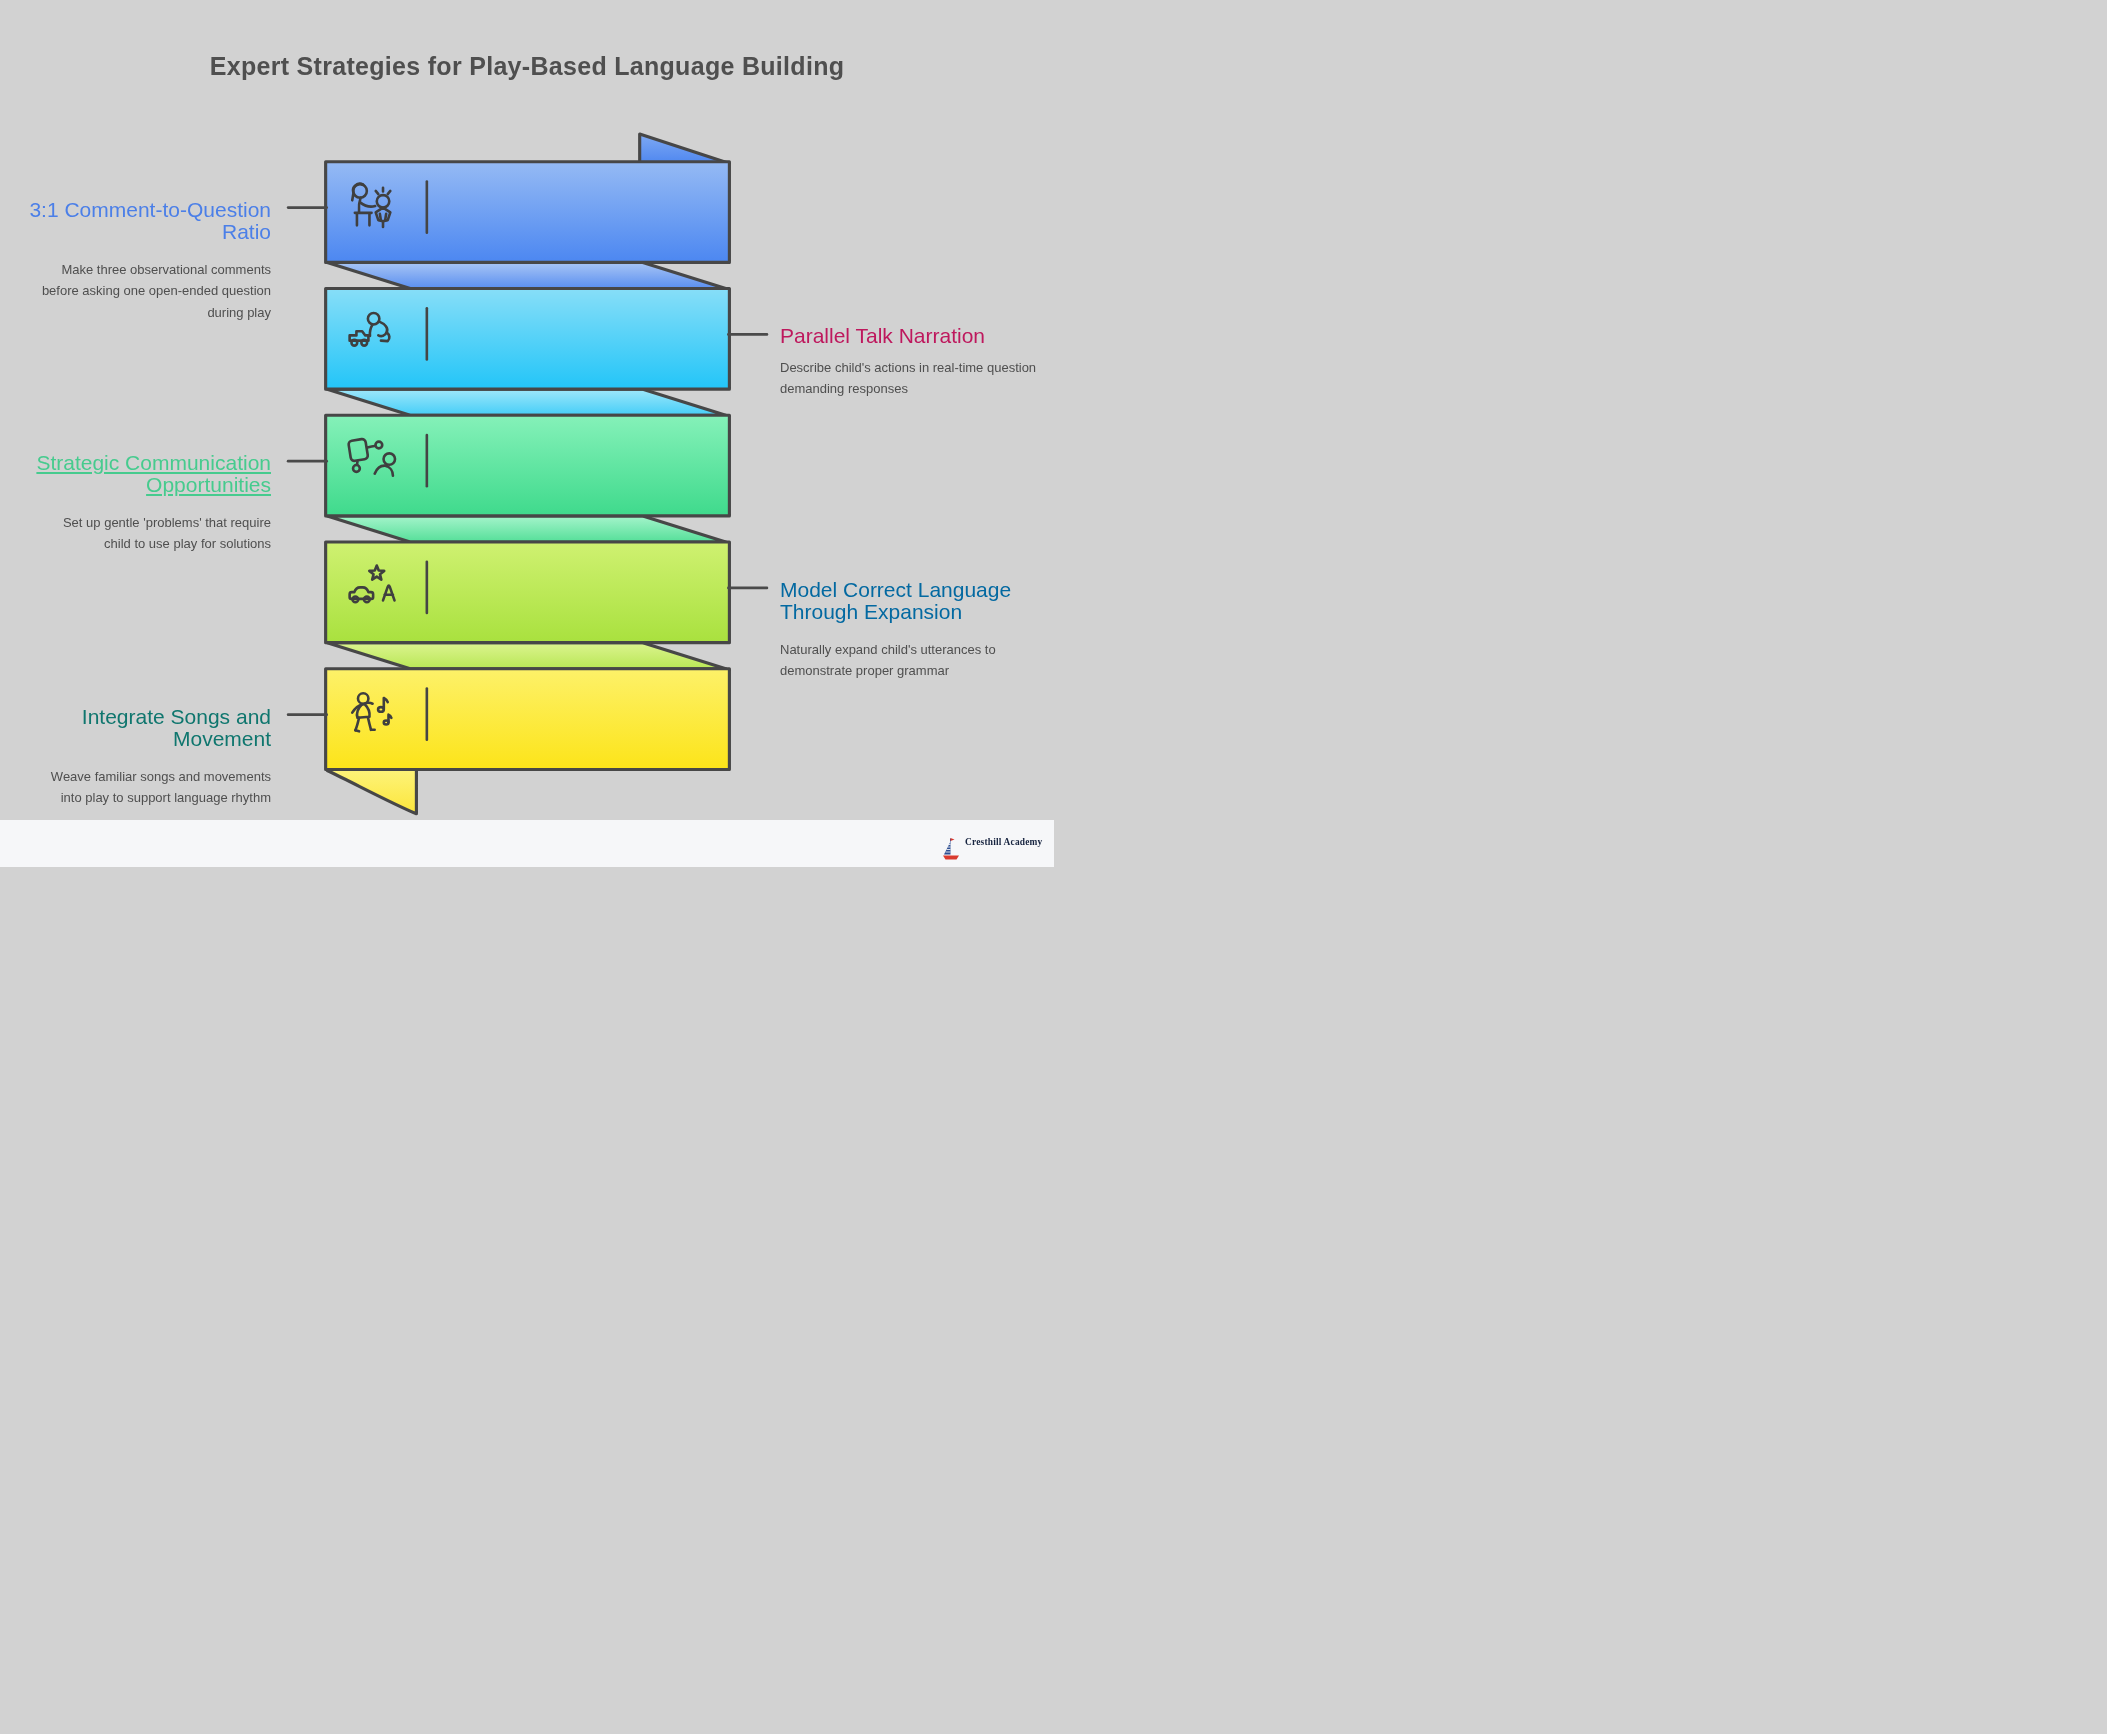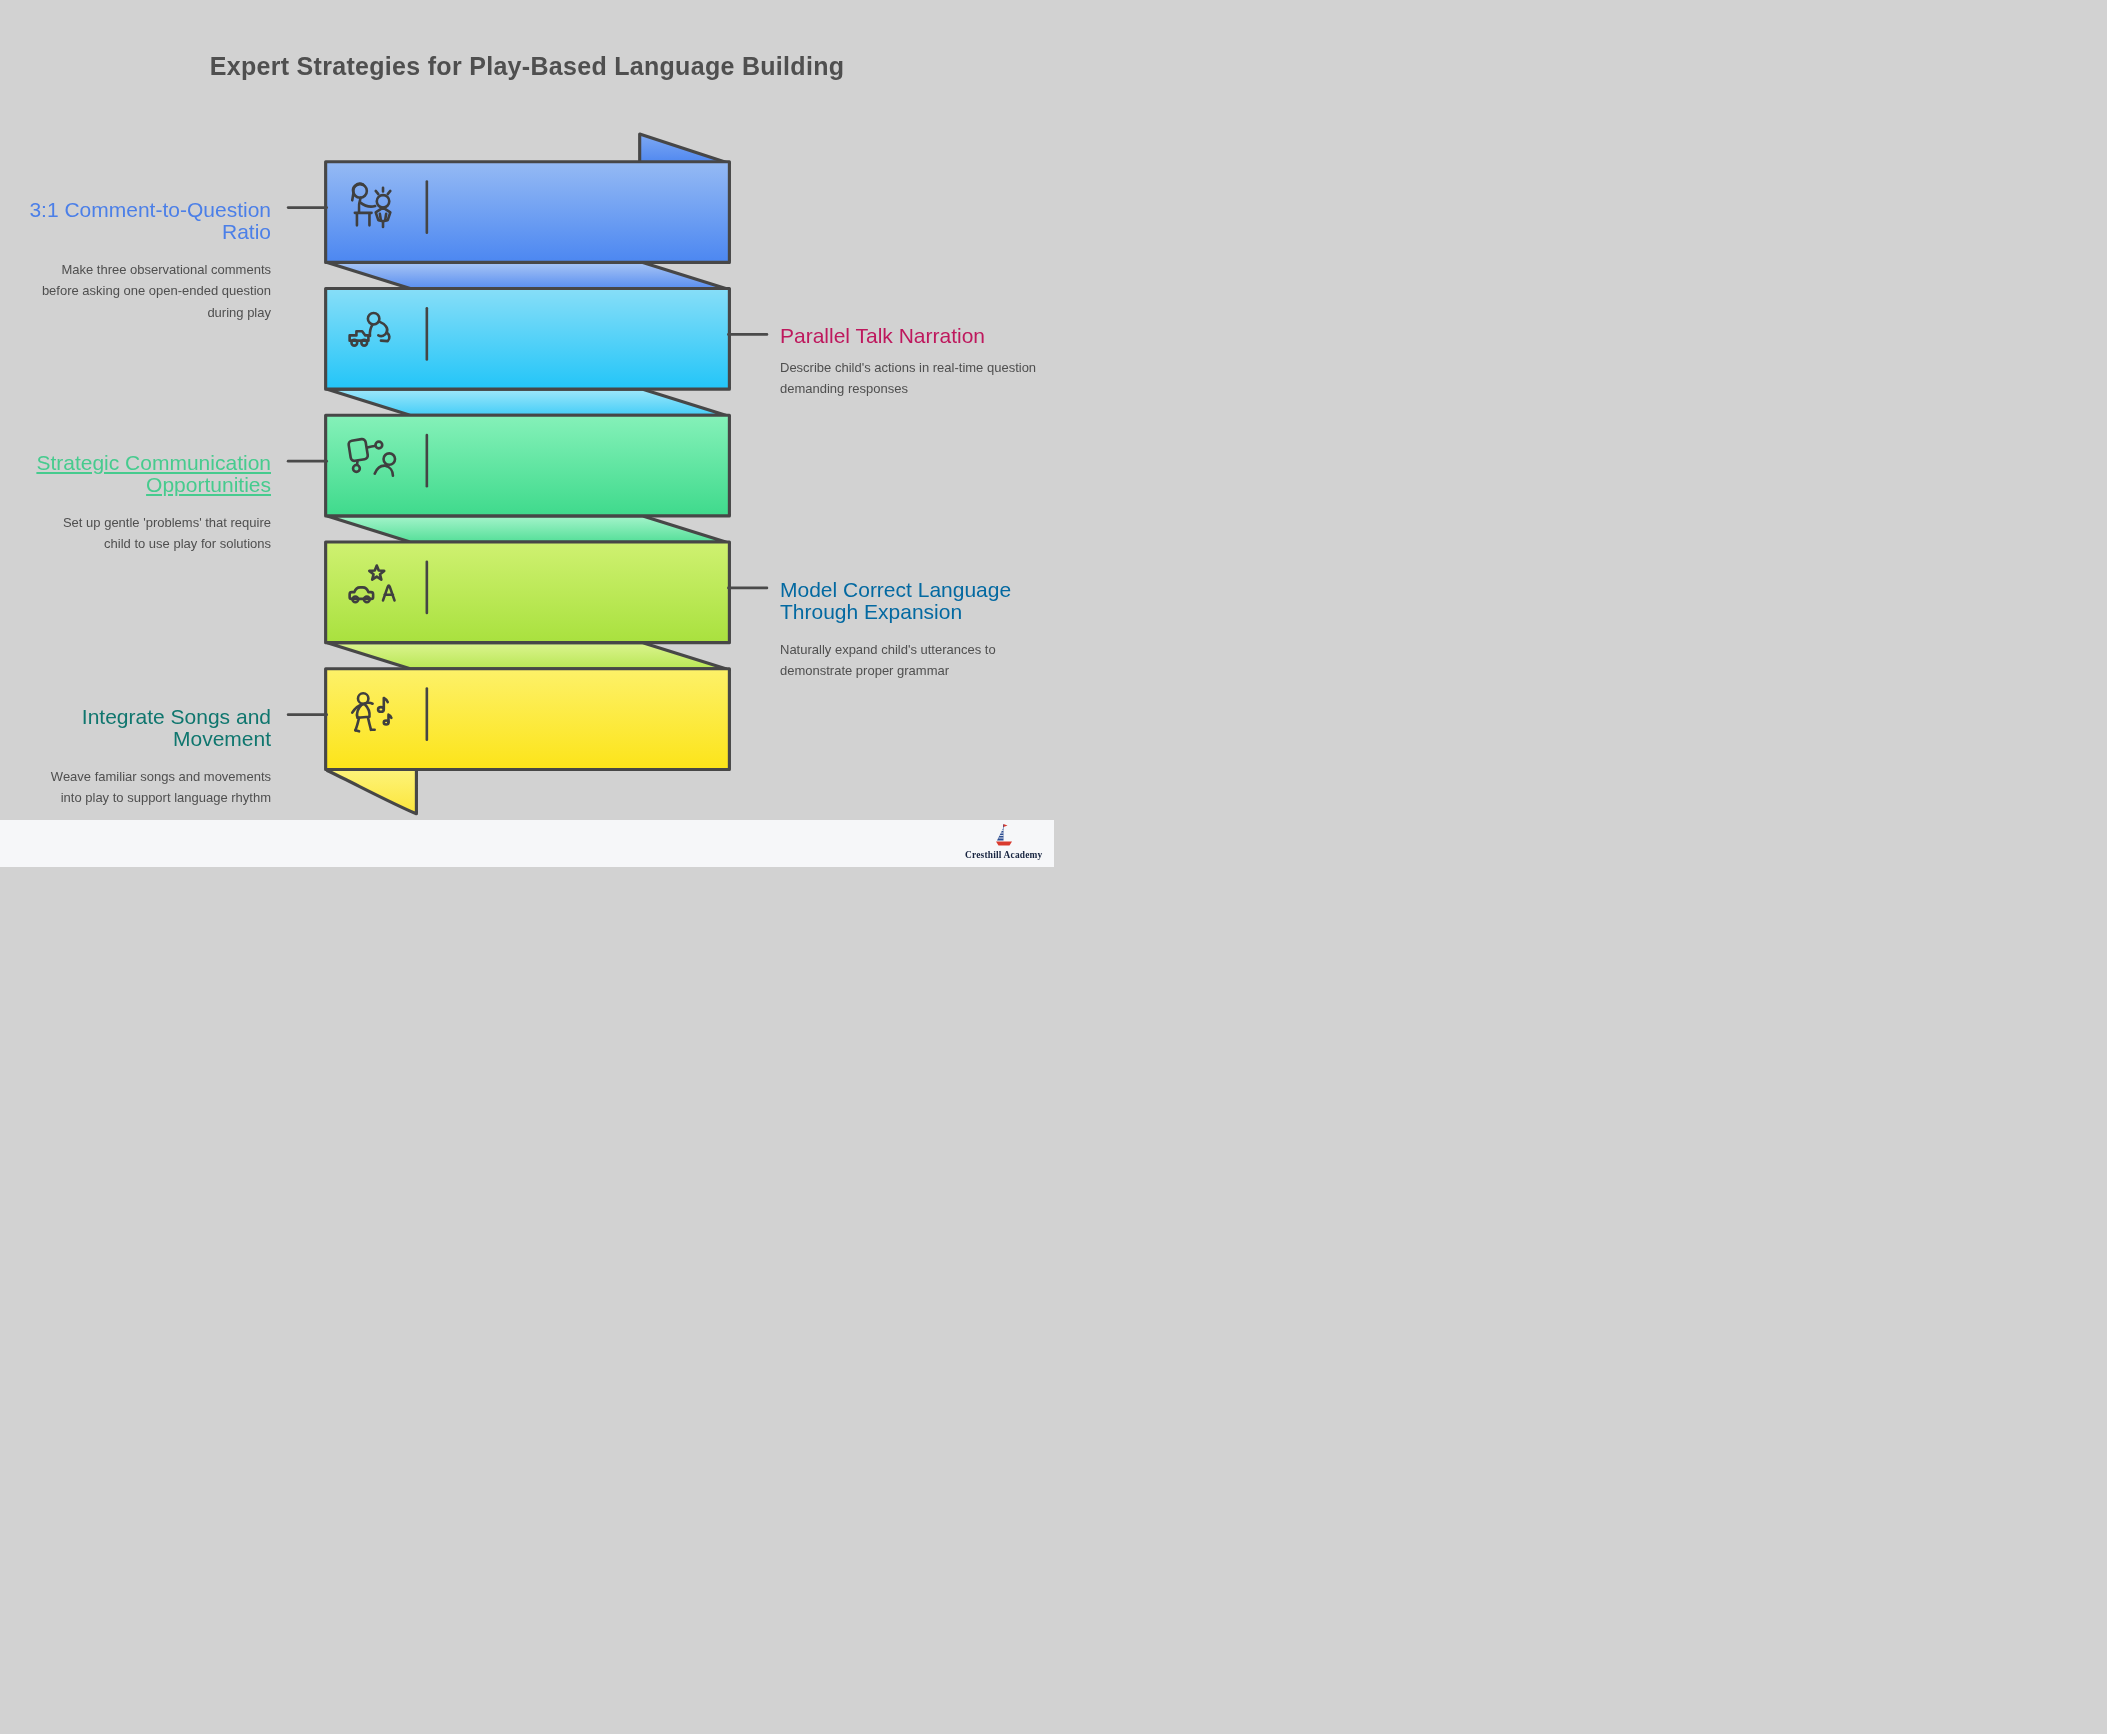--- a/index.html
+++ b/index.html
@@ -40,21 +40,21 @@
   #desc-2  { top:357px;  left:780px;  width:263px; }
   #label-3 { top:452px;  right:783px; width:245px; color:#46cb8e;text-decoration:underline; }
   #desc-3  { top:512px;  right:783px; width:232px; }
   #label-4 { top:579px; left:780px;  width:245px; color:#0369a1; }
   #desc-4  { top:639px; left:780px;  width:271px; }
   #label-5 { top:706px; right:783px; width:209px; color:#0f766e; }
   #desc-5  { top:766px; right:783px; width:232px; }
 
   .logo {
     position:absolute; right:11.5px; bottom:7.3px;
-    display:flex; align-items:center; gap:3.7px;flex-direction:column;
+    display:flex; align-items:flex-start; gap:3.7px;
   }
   .logo-text {
     font-family:"Liberation Serif", serif;
     font-size:9.4px; font-weight:700; color:#16233f;
     letter-spacing:0.2px;
   }
 </style>
 </head>
 <body>
 

